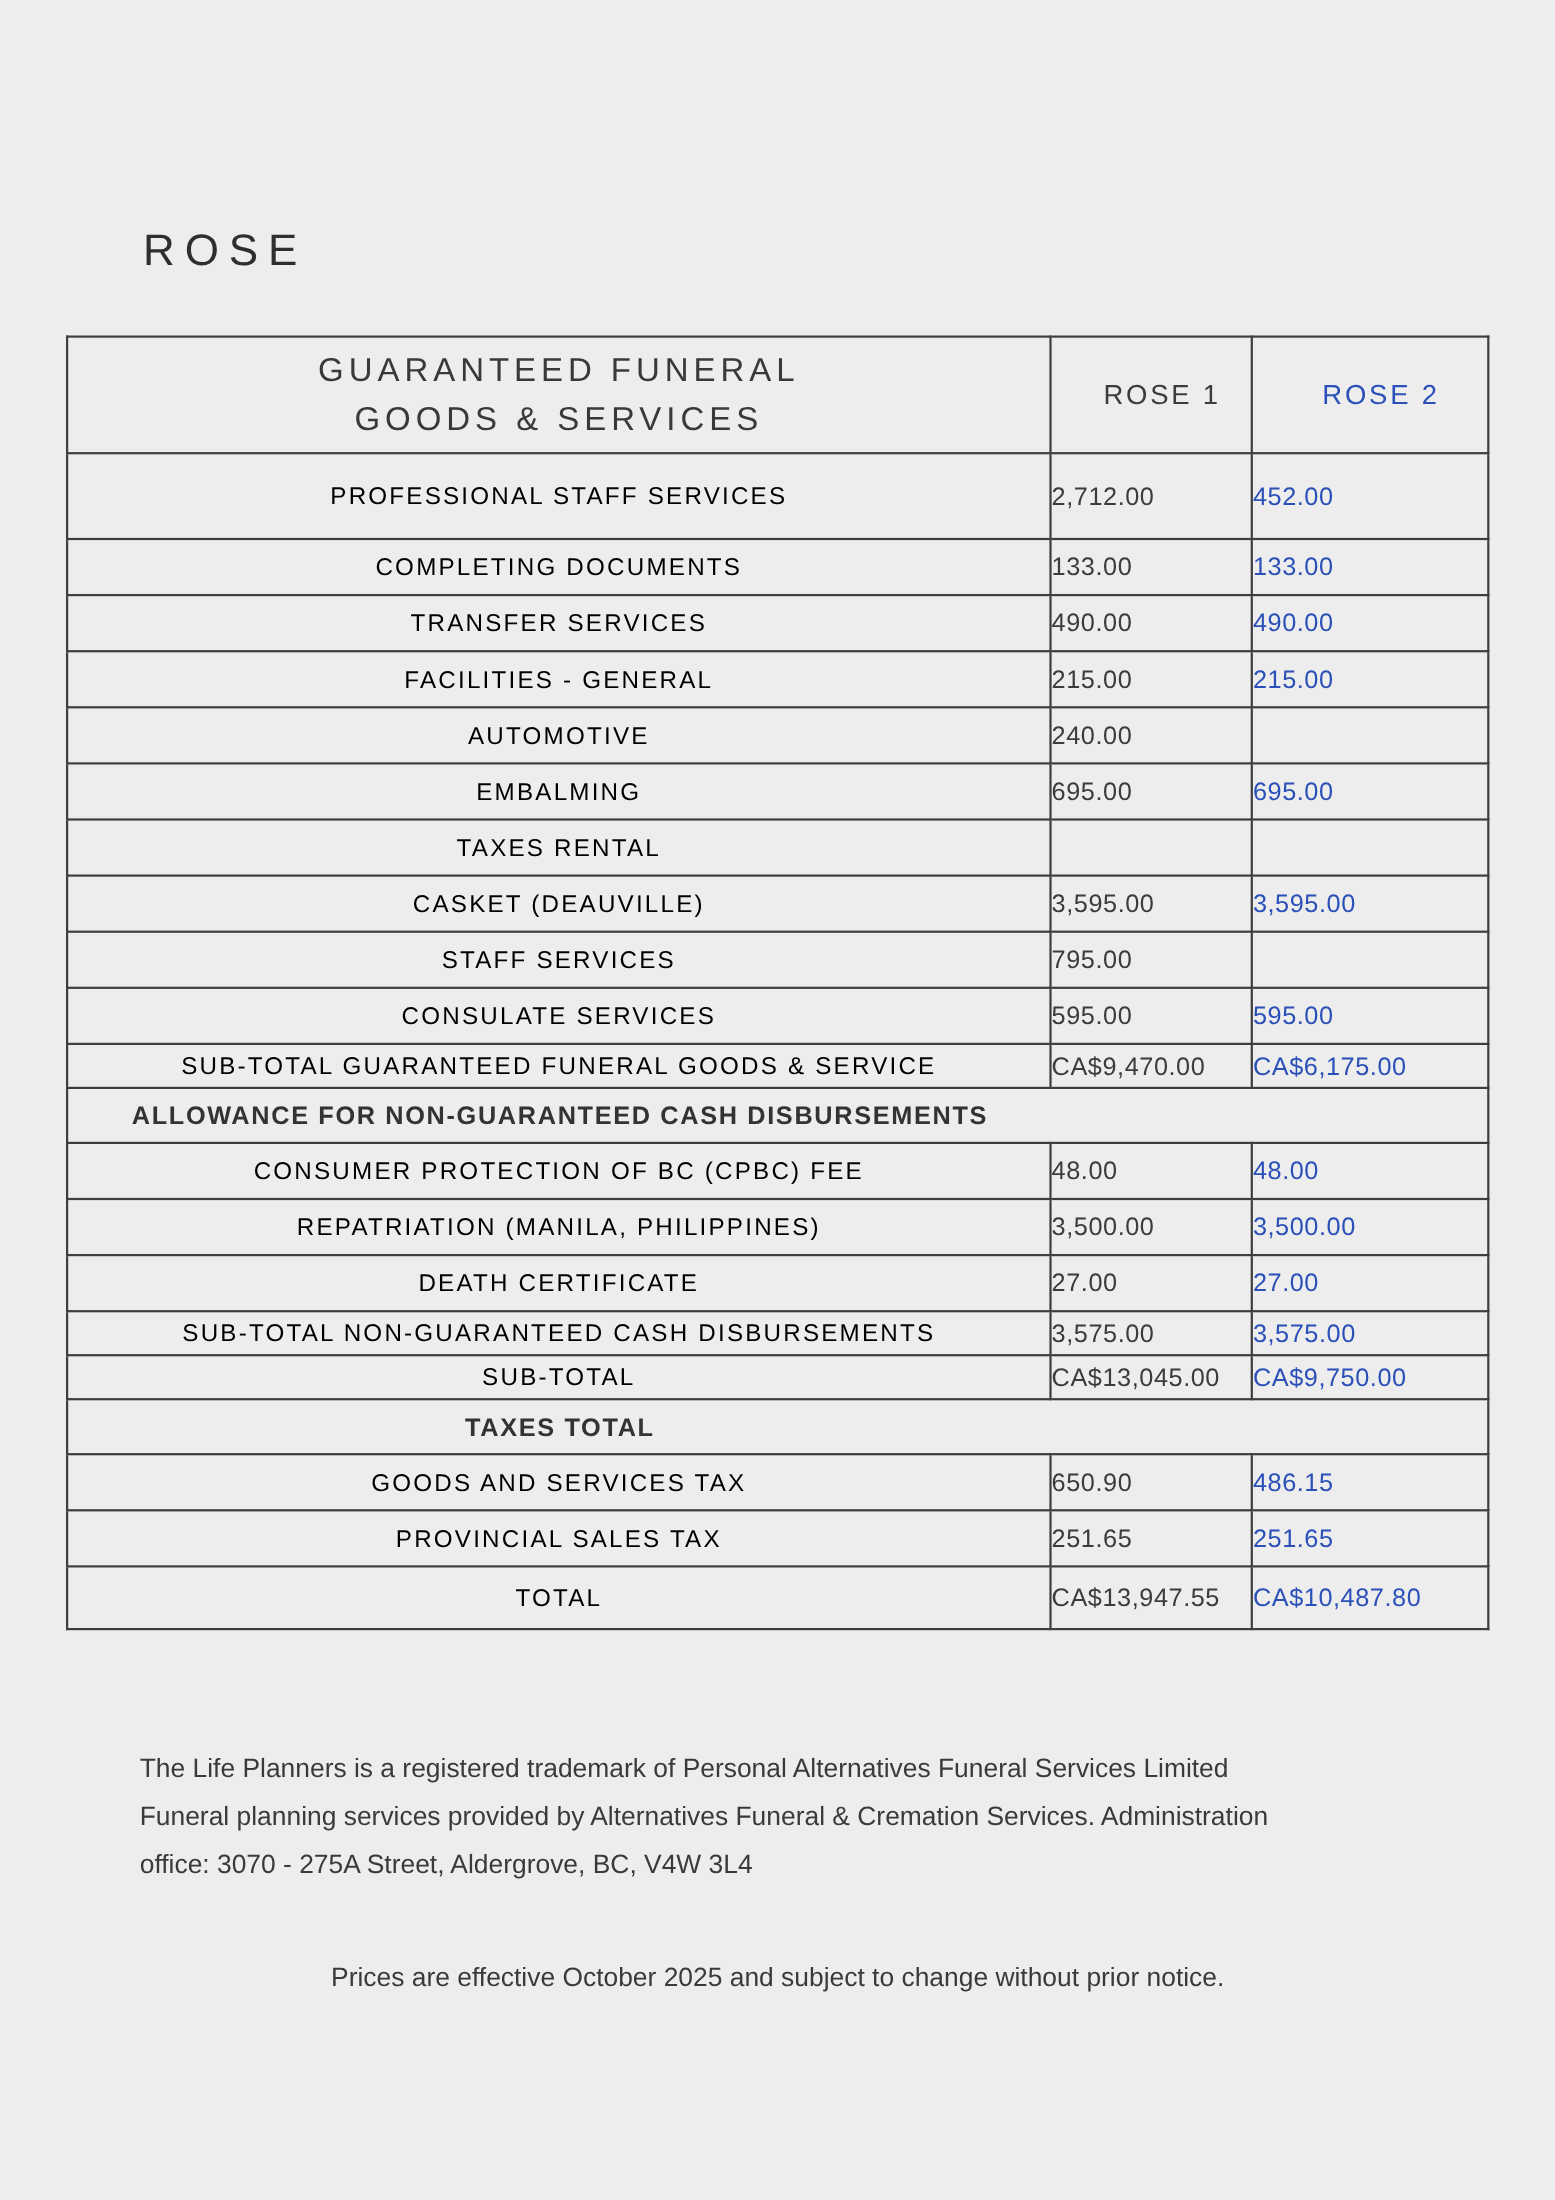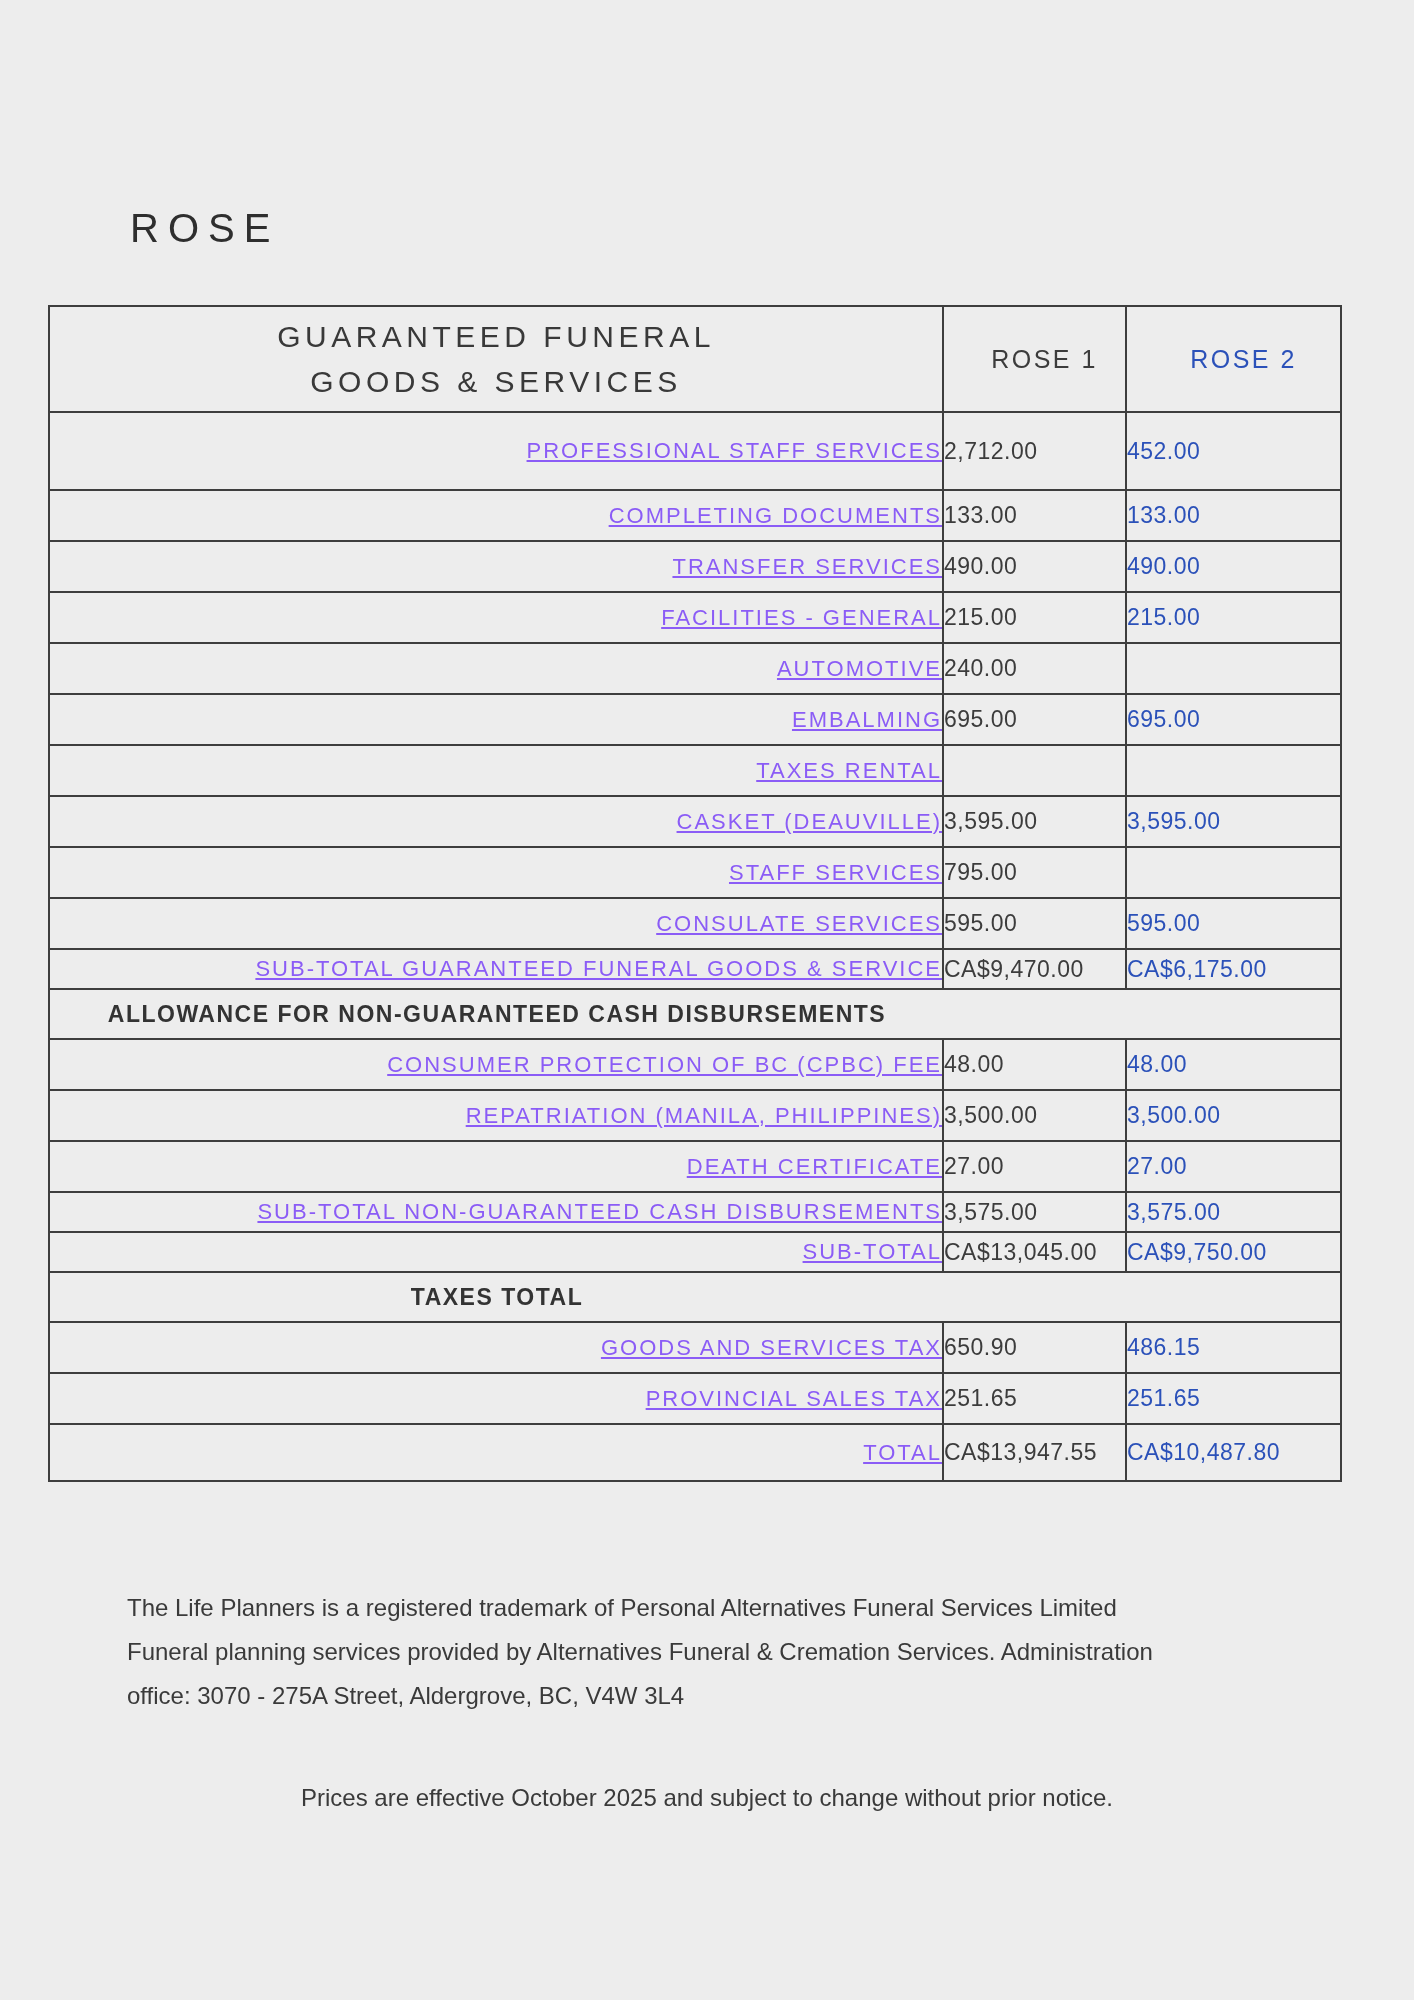--- a/index.html
+++ b/index.html
@@ -20,21 +20,21 @@
     left: 130px;
     top: 206px;
     margin: 0;
     font-size: 40px;
     font-weight: 400;
     letter-spacing: 9px;
     color: #2e2e2e;
   }
   table.price-table {
     position: absolute;
-    left: 48px;
+    left: 60px;
     top: 305px;
     width: 1292px;
     border-collapse: collapse;
     table-layout: fixed;
   }
   .price-table th, .price-table td {
     border: 2px solid #3e3e3e;
     vertical-align: middle;
     padding: 0;
     background: #ededed;
@@ -55,25 +55,24 @@
     letter-spacing: 2.5px;
     color: #3c3c3c;
     padding-left: 20px;
   }
   tbody tr { height: 51px; }
   tr.r-first { height: 78px; }
   tr.r-subtotal { height: 40px; padding-left: 41px; }
   tr.r-section { height: 50px; }
   tr.r-total { height: 57px; }
   td.label {
-    text-align: right;
+    text-align: center;
     font-size: 22px;
     letter-spacing: 2px;
-    color: #8b5cf6;
-    text-decoration: underline;
+    color: #000000;
   }
   td.val {
     text-align: left;
     font-size: 23px;
     letter-spacing: 0.5px;
     color: #3c3c3c;
   }
   .rose2-col { color: #2b51b9 !important; }
   .section-inner {
     width: 894px;

